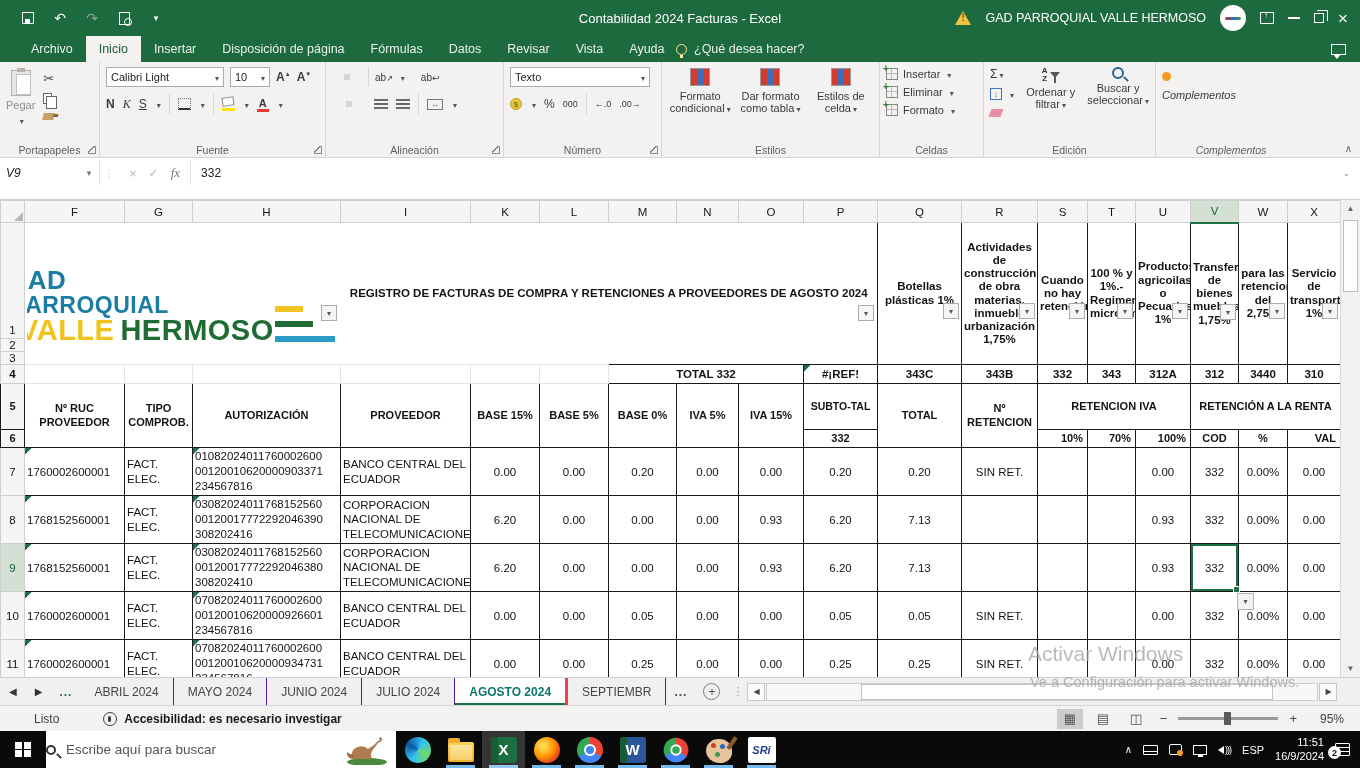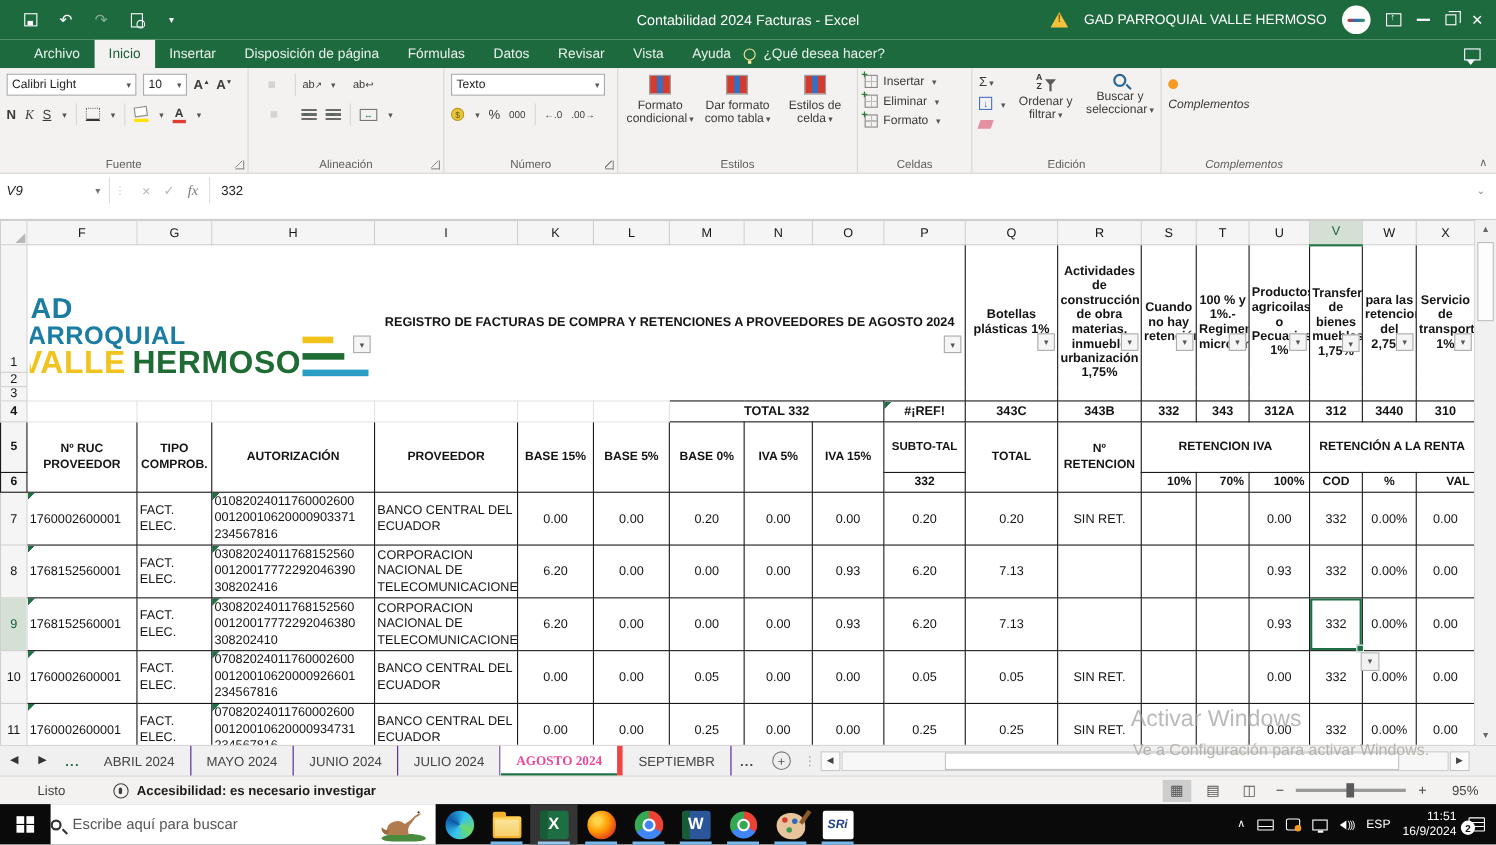--- a/index.html
+++ b/index.html
@@ -189,21 +189,21 @@
   .vscroll { position:absolute; right:0; top:0; bottom:0; width:20px; background:#f1f1f1; border-left:1px solid #d9d9d9; }
   .vs-up, .vs-dn { position:absolute; left:0; right:0; height:17px; display:flex; align-items:center; justify-content:center; font-size:8px; color:#666; }
   .vs-up { top:0; } .vs-dn { bottom:0; }
   .vs-thumb { position:absolute; left:2px; right:2px; top:20px; height:72px; background:#fdfdfd; border:1px solid #bdbdbd; }
 
   
   .sheetbar { height:28px; background:#f0f0f0; display:flex; align-items:stretch; font-size:12px; color:#444; border-top:1px solid #cfcfcf; }
   .snav { display:flex; align-items:center; padding:0 9px; font-size:10px; color:#333; }
   .smore { display:flex; align-items:center; padding:0 8px; color:#1e7145; font-weight:bold; letter-spacing:1px; }
   .stab { display:flex; align-items:center; padding:0 14px; border-right:1px solid #4c1d95; white-space:nowrap; }
-  .stab.active { background:#fff; color:#ec4899; font-weight:bold; box-shadow:inset 0 -2px 0 #1e7145; border-right:5px solid #ef4444;font-family:Liberation Serif, serif; }
+  .stab.active { background:#fff; color:#0f766e; font-weight:bold; box-shadow:inset 0 -2px 0 #1e7145; border-right:3px solid #ef4444; }
   .addsheet { width:17px; height:17px; border:1px solid #7a7a7a; border-radius:50%; align-self:center; margin:0 8px; display:flex; align-items:center; justify-content:center; font-size:12px; color:#555; }
   .sdots { align-self:center; color:#9a9a9a; margin:0 4px; font-size:11px; }
   .hsbtn { width:18px; align-self:center; height:18px; border:1px solid #c8c8c8; background:#fbfbfb; display:flex; align-items:center; justify-content:center; font-size:8px; color:#444; }
   .hstrack { align-self:center; height:18px; flex:1; max-width:552px; background:#f7f7f7; border:1px solid #cdcdcd; position:relative; margin:0 1px; }
   .hsthumb { position:absolute; left:17%; width:75%; top:0; bottom:0; background:#fff; border:1px solid #c4c4c4; }
 
   
   .statusbar { height:26px; background:#f3f2f1; border-top:1px solid #d6d6d6; display:flex; align-items:center; font-size:12px; color:#3f3f3f; }
   .st-mode { margin-left:34px; }
   .st-acc { display:flex; align-items:center; gap:7px; margin-left:44px; font-weight:bold; color:#1a1a1a; }
@@ -321,20 +321,34 @@
     <div class="msearch">
       <span class="bulb"></span>
       <span>¿Qué desea hacer?</span>
     </div>
   </div>
   <div style="position:absolute; top:36px; right:0; height:26px; display:flex; z-index:3;">
     <span class="comment-ic"></span>
   </div>
 
   <div class="ribbon">
+    <div class="grp g-clip">
+      <div class="paste-btn">
+        <span class="clipico"></span>
+        <span>Pegar</span>
+        <span class="dd-caret"></span>
+      </div>
+      <div class="clip-col">
+        <span class="cut"></span>
+        <span class="copyico"></span>
+        <span class="brushico"></span>
+      </div>
+      <div class="grp-label">Portapapeles</div>
+      <div class="launch"></div>
+    </div>
 
     <div class="grp g-font">
       <div class="row">
         <div class="selbox" style="width:118px;">
           <span>Calibri Light</span>
             <span class="dd-caret"></span>
         </div>
         <div class="selbox" style="width:40px;">
           <span>10</span>
             <span class="dd-caret"></span>

